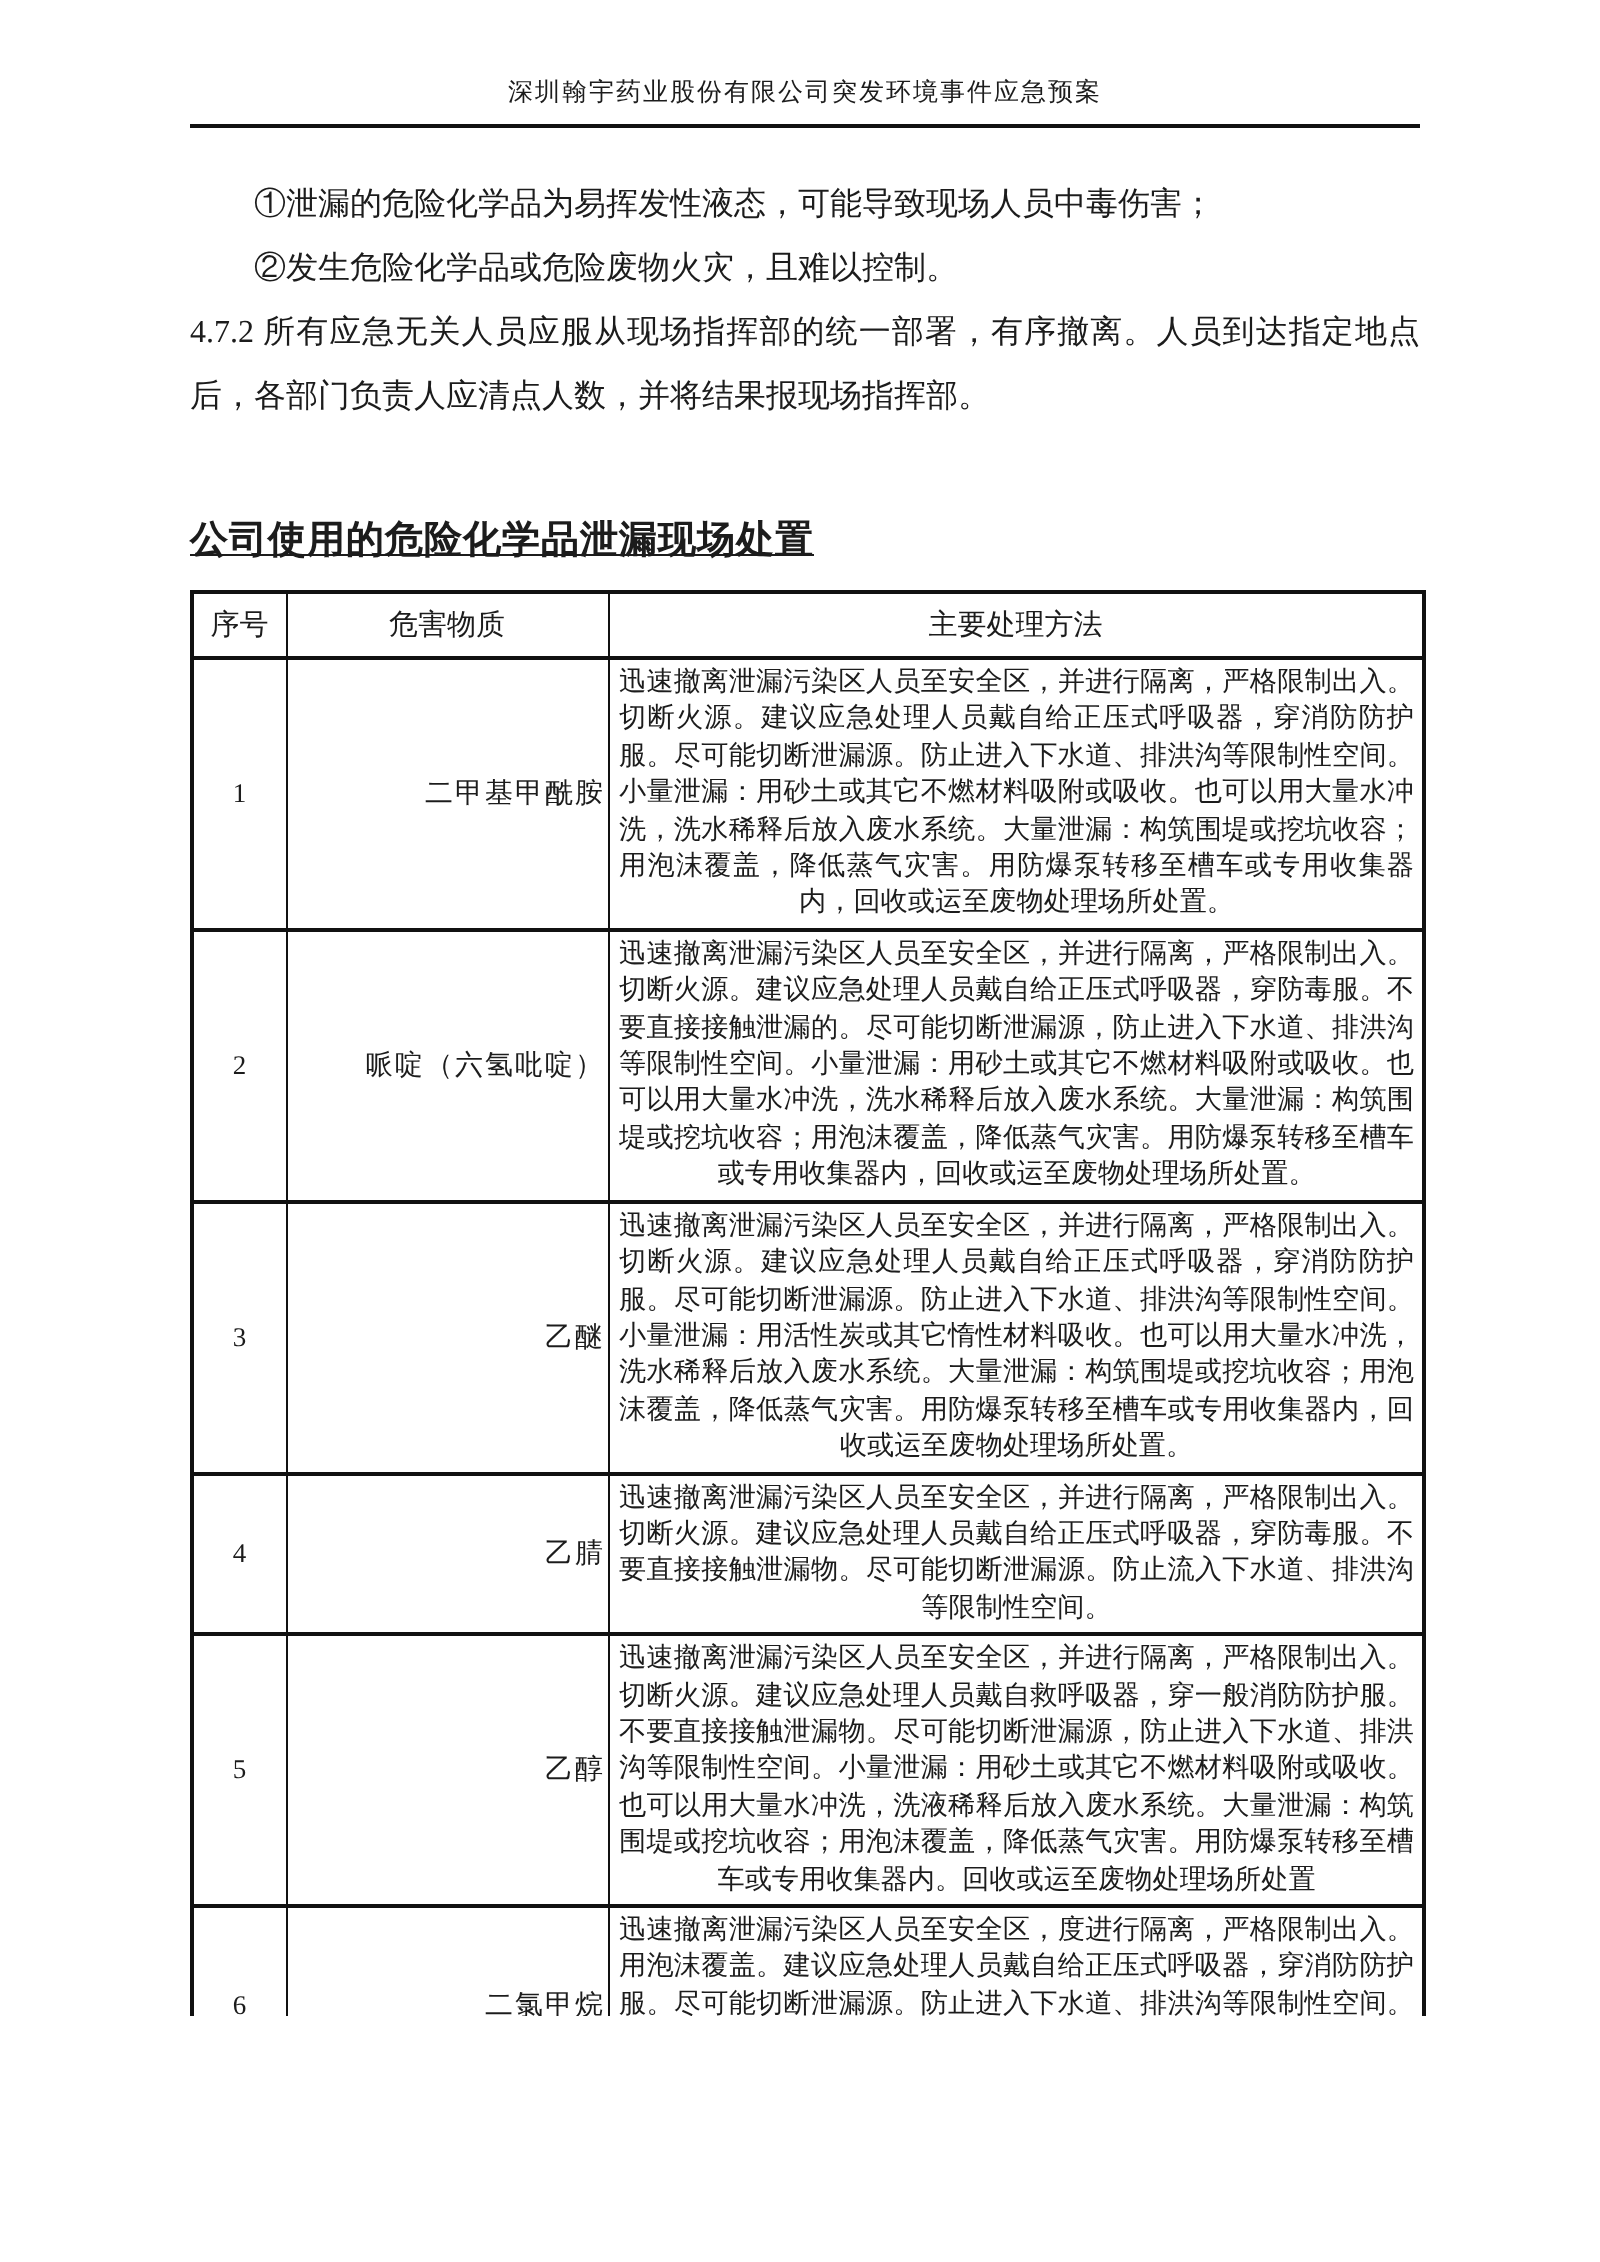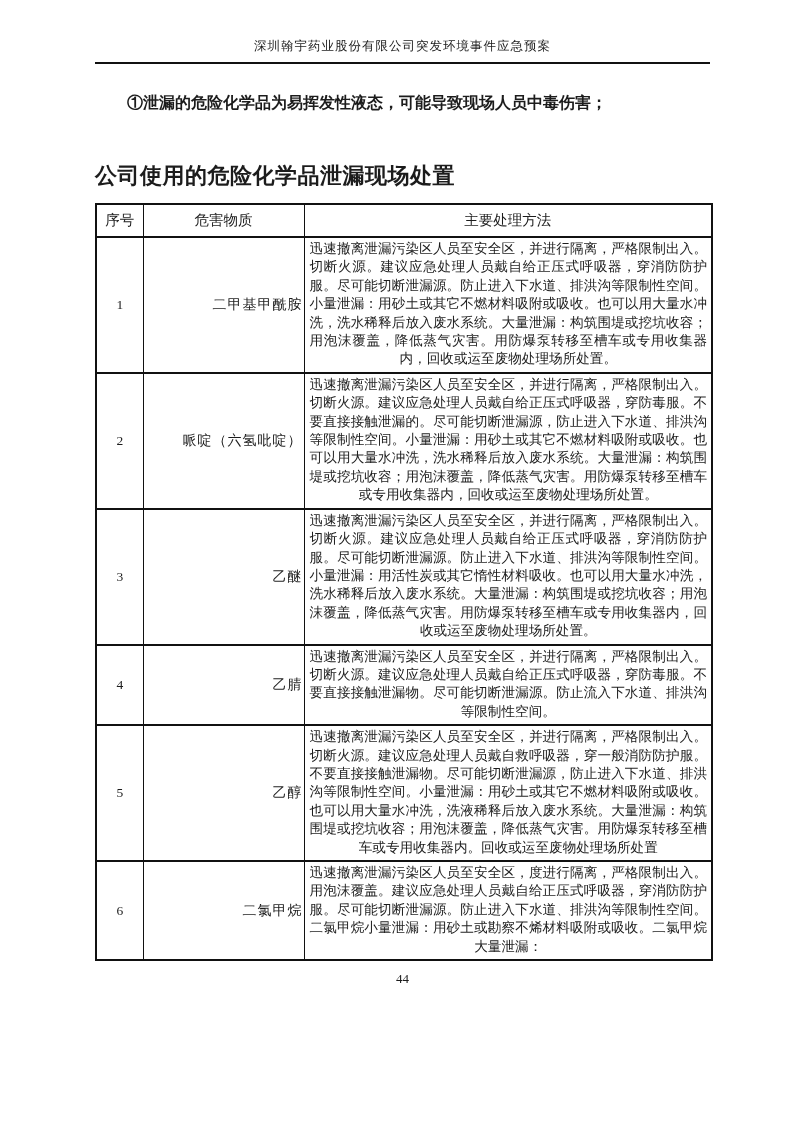--- a/index.html
+++ b/index.html
@@ -27,26 +27,27 @@
     border-bottom: 2px solid #111;
   }
   .content { width: 615px; }
   .body-text p {
     margin: 0;
     font-size: 16px;
     line-height: 32px;
     text-align: justify;
   }
   .body-text { margin-top: 23px; }
-  .body-text p.indent { text-indent: 2em; font-weight: bold; }
+  .body-text p.indent { text-indent: 2em; }
   .section-title {
     margin: 42px 0 12px 0;
-    font-size: 22px;
+    font-size: 19px;
     font-weight: bold;
     letter-spacing: 0.5px;
+    text-decoration: underline;
   }
   table.hazard {
     width: 616px;
     border-collapse: collapse;
     border: 2px solid #111;
     table-layout: fixed;
   }
   table.hazard th, table.hazard td {
     border: 1px solid #111;
     box-sizing: border-box;
@@ -82,20 +83,22 @@
 <body>
 
 <div class="page">
   <div class="doc-header">
     <span>深圳翰宇药业股份有限公司突发环境事件应急预案</span>
   </div>
 
   <div class="content">
     <div class="body-text">
       <p class="indent">①泄漏的危险化学品为易挥发性液态，可能导致现场人员中毒伤害；</p>
+      <p class="indent">②发生危险化学品或危险废物火灾，且难以控制。</p>
+      <p>4.7.2 所有应急无关人员应服从现场指挥部的统一部署，有序撤离。人员到达指定地点后，各部门负责人应清点人数，并将结果报现场指挥部。</p>
     </div>
 
     <div class="section-title">公司使用的危险化学品泄漏现场处置</div>
 
     <table class="hazard">
       <thead>
         <tr>
           <th class="col-no">序号</th>
           <th class="col-sub">危害物质</th>
           <th class="col-method">主要处理方法</th>

